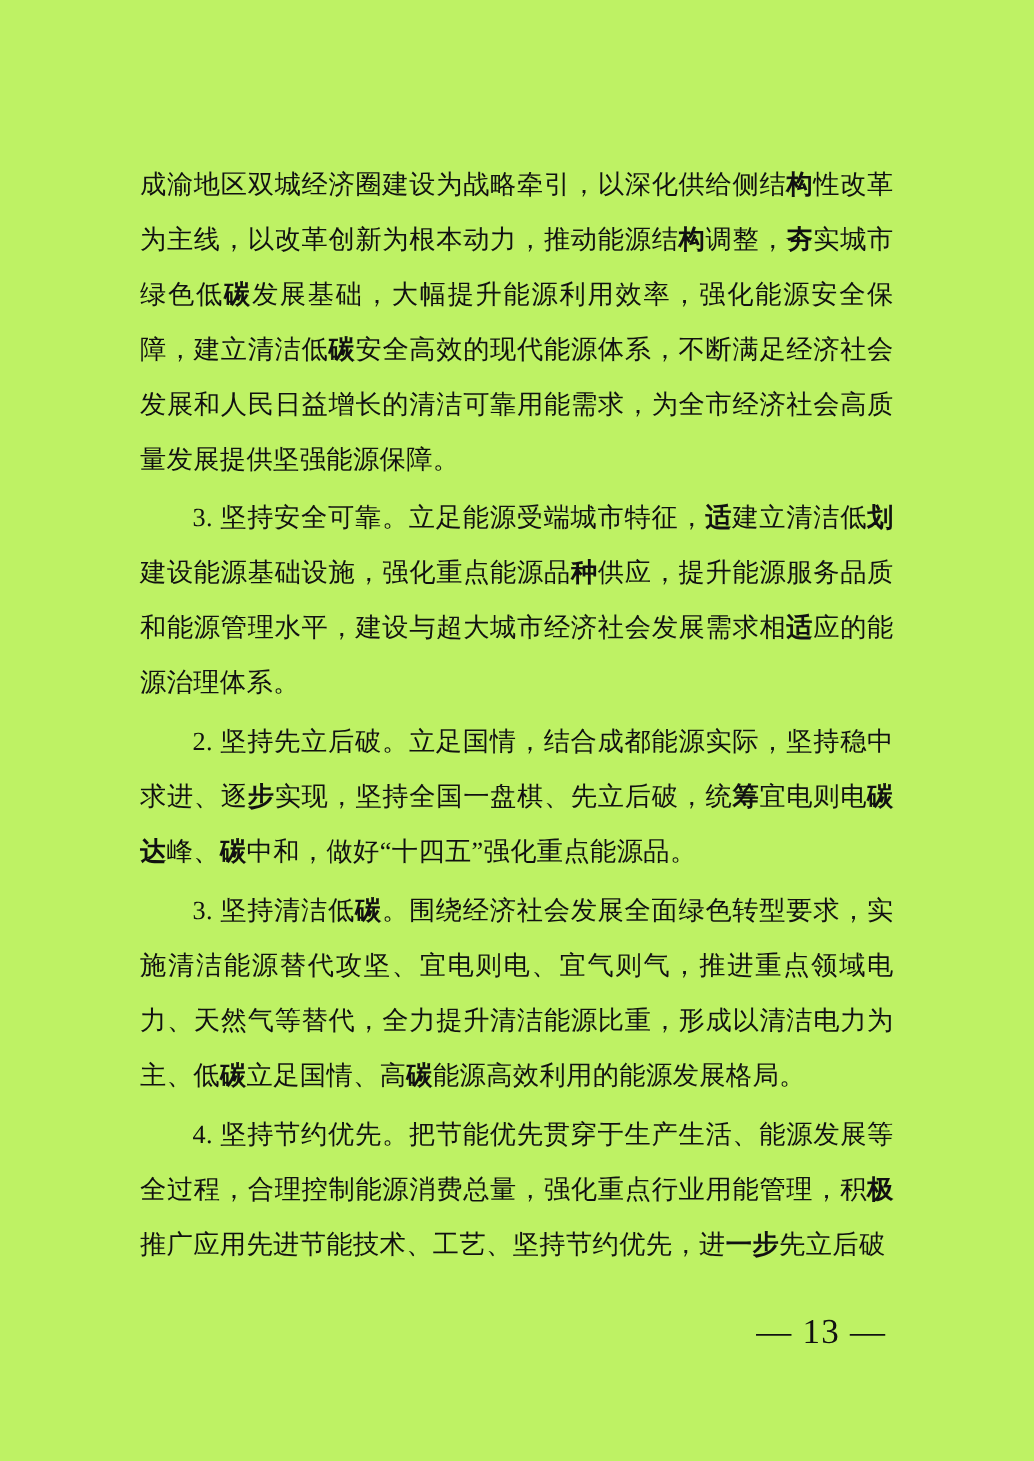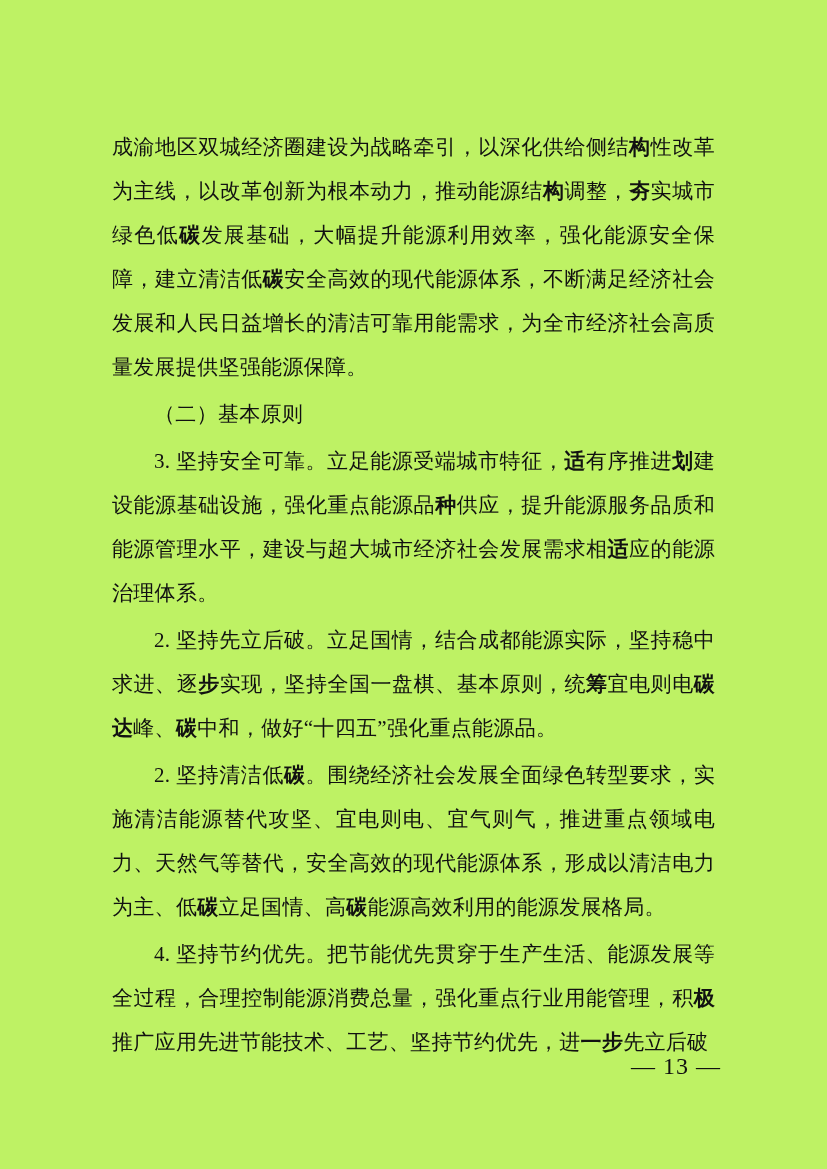--- a/index.html
+++ b/index.html
@@ -33,33 +33,32 @@
   }
   .para.indent {
     text-indent: 2em;
   }
   .b {
     font-weight: 700;
   }
   .page-number {
     position: absolute;
     top: 1052px;
-    right: 106px;
-    font-size: 24px;
+    right: 118px;
+    font-size: 28px;
     line-height: 28px;
     letter-spacing: 1px;
     color: #111111;
   }
 </style>
 </head>
 <body>
 
 <div class="page">
   <div class="doc-body">
       <p class="para"><span>成渝地区双城经济圈建设为战略牵引，以深化供给侧结</span><span class="b">构</span><span>性改革为主线，以改革创新为根本动力，推动能源结</span><span class="b">构</span><span>调整，</span><span class="b">夯</span><span>实城市绿色低</span><span class="b">碳</span><span>发展基础，大幅提升能源利用效率，强化能源安全保障，建立清洁低</span><span class="b">碳</span><span>安全高效的现代能源体系，不断满足经济社会发展和人民日益增长的清洁可靠用能需求，为全市经济社会高质量发展提供坚强能源保障。</span></p>
-      <p class="para indent"><span>（二）基本原则</span></p>
-      <p class="para indent"><span>3. 坚持安全可靠。立足能源受端城市特征，</span><span class="b">适</span><span>有序推进</span><span class="b">划</span><span>建设能源基础设施，强化重点能源品</span><span class="b">种</span><span>供应，提升能源服务品质和能源管理水平，建设与超大城市经济社会发展需求相</span><span class="b">适</span><span>应的能源治理体系。</span></p>
-      <p class="para indent"><span>2. 坚持先立后破。立足国情，结合成都能源实际，坚持稳中求进、逐</span><span class="b">步</span><span>实现，坚持全国一盘棋、基本原则，统</span><span class="b">筹</span><span>宜电则电</span><span class="b">碳达</span><span>峰、</span><span class="b">碳</span><span>中和，做好“十四五”强化重点能源品。</span></p>
-      <p class="para indent"><span>2. 坚持清洁低</span><span class="b">碳</span><span>。围绕经济社会发展全面绿色转型要求，实施清洁能源替代攻坚、宜电则电、宜气则气，推进重点领域电力、天然气等替代，安全高效的现代能源体系，形成以清洁电力为主、低</span><span class="b">碳</span><span>立足国情、高</span><span class="b">碳</span><span>能源高效利用的能源发展格局。</span></p>
+      <p class="para indent"><span>3. 坚持安全可靠。立足能源受端城市特征，</span><span class="b">适</span><span>建立清洁低</span><span class="b">划</span><span>建设能源基础设施，强化重点能源品</span><span class="b">种</span><span>供应，提升能源服务品质和能源管理水平，建设与超大城市经济社会发展需求相</span><span class="b">适</span><span>应的能源治理体系。</span></p>
+      <p class="para indent"><span>2. 坚持先立后破。立足国情，结合成都能源实际，坚持稳中求进、逐</span><span class="b">步</span><span>实现，坚持全国一盘棋、先立后破，统</span><span class="b">筹</span><span>宜电则电</span><span class="b">碳达</span><span>峰、</span><span class="b">碳</span><span>中和，做好“十四五”强化重点能源品。</span></p>
+      <p class="para indent"><span>3. 坚持清洁低</span><span class="b">碳</span><span>。围绕经济社会发展全面绿色转型要求，实施清洁能源替代攻坚、宜电则电、宜气则气，推进重点领域电力、天然气等替代，全力提升清洁能源比重，形成以清洁电力为主、低</span><span class="b">碳</span><span>立足国情、高</span><span class="b">碳</span><span>能源高效利用的能源发展格局。</span></p>
       <p class="para indent"><span>4. 坚持节约优先。把节能优先贯穿于生产生活、能源发展等全过程，合理控制能源消费总量，强化重点行业用能管理，积</span><span class="b">极</span><span>推广应用先进节能技术、工艺、坚持节约优先，进</span><span class="b">一步</span><span>先立后破</span></p>
     </div>
   <div class="page-number">— 13 —</div>
 </div>
 
 </body></html>

